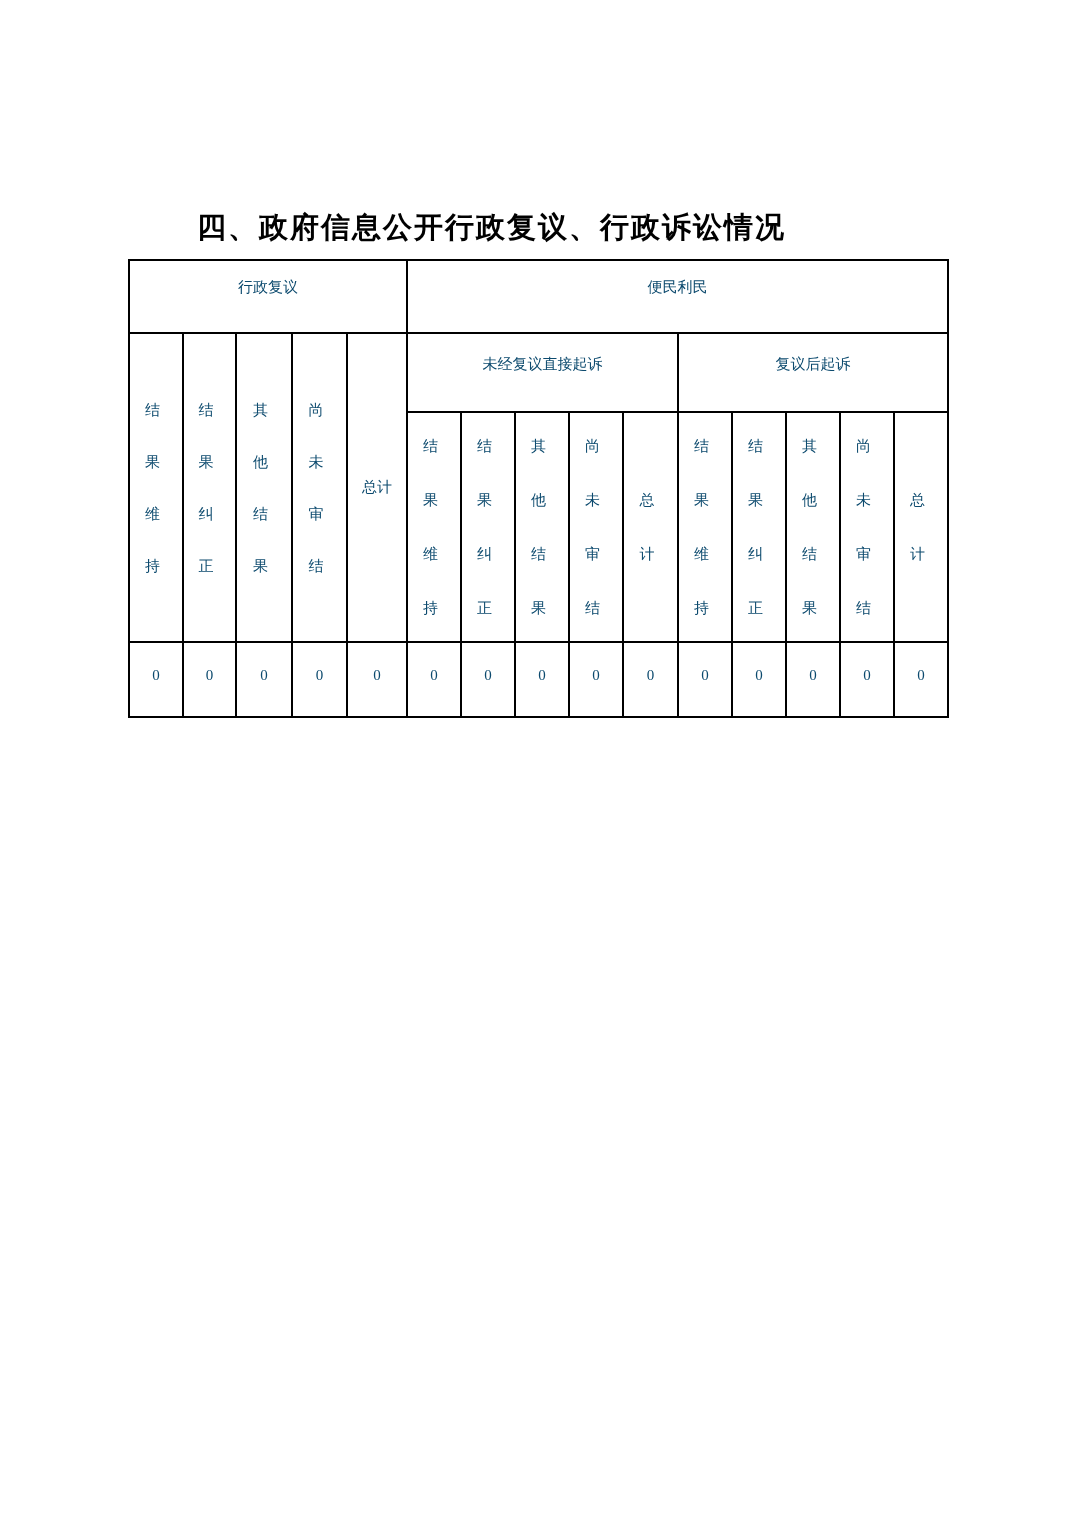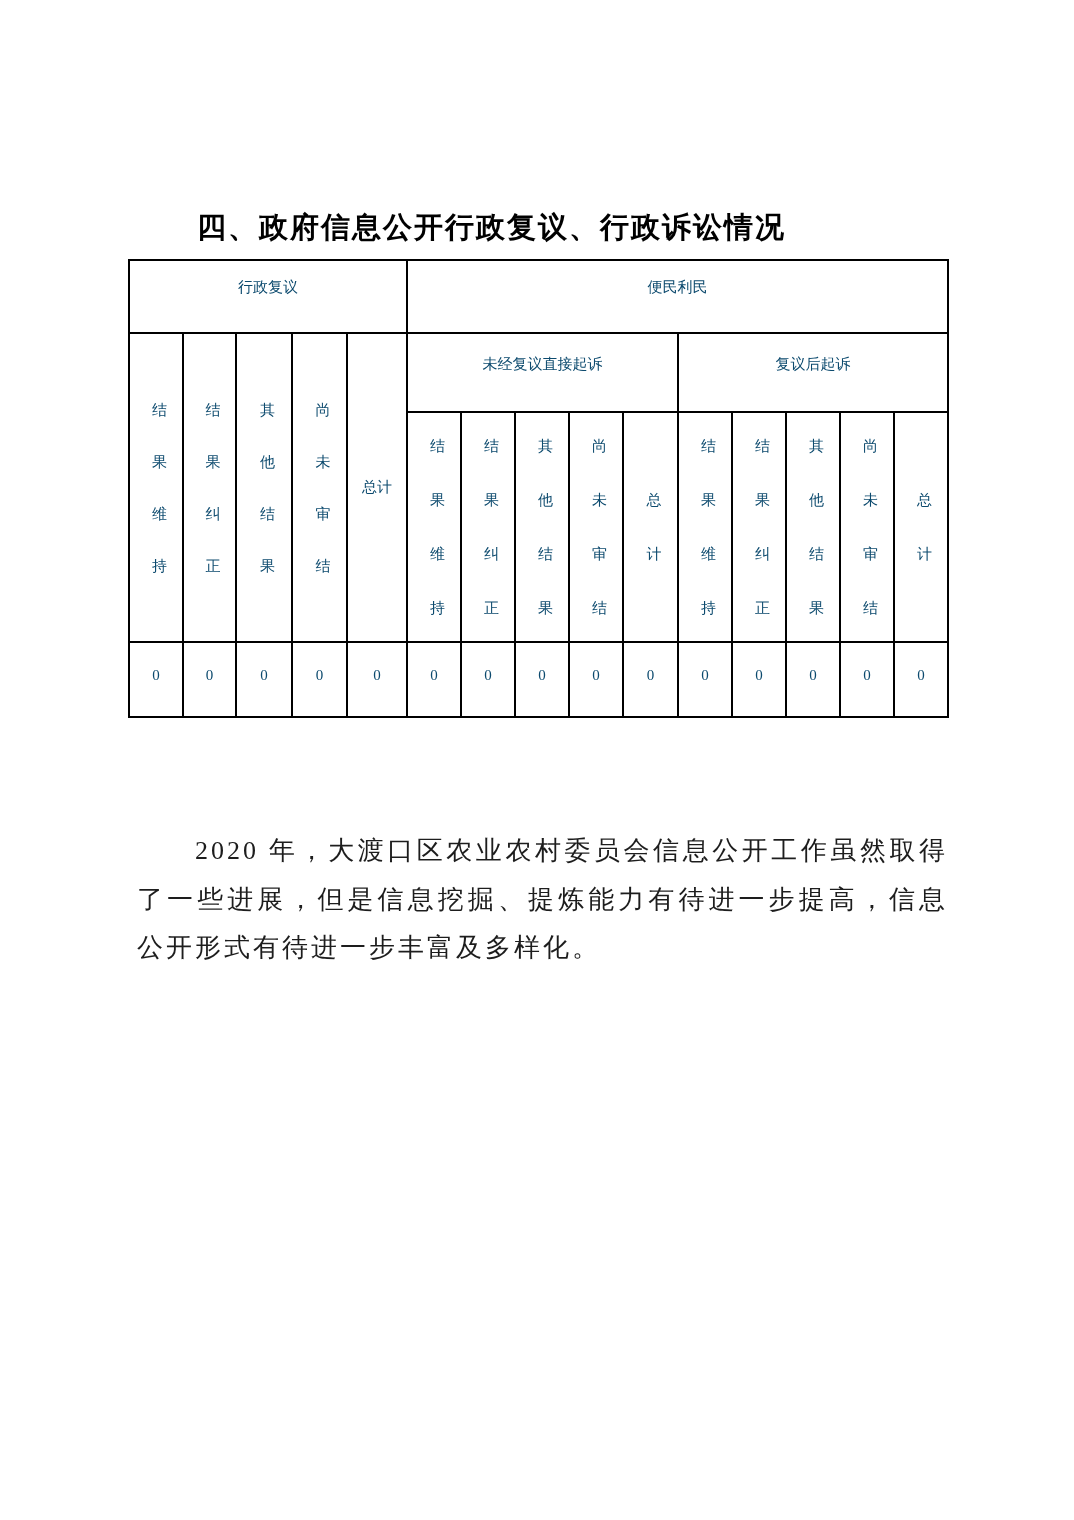--- a/index.html
+++ b/index.html
@@ -52,21 +52,21 @@
   tr.row-col-headers td { height: 230px; }
   tr.row-values td      { height: 75px; padding-bottom: 8px; }
 
   
   .vtext {
     display: inline-block;
     width: 22px;
     line-height: 54px;
     word-break: break-all;
     white-space: normal;
-    text-align: right;
+    text-align: left;
   }
   td.span-cell .vtext { line-height: 52px; }
 
   .paragraphs {
     position: absolute;
     left: 137px;
     top: 811px;
     width: 811px;
   }
   .paragraphs p {
@@ -145,16 +145,15 @@
         <td>0</td>
         <td>0</td>
         <td>0</td>
         <td>0</td>
       </tr>
     </tbody>
   </table>
 
 
   <div class="paragraphs">
-    <p>2020 年，大渡口区农业农村委员会信息公开工作虽然取得了一些进展，但是信息挖掘、提炼能力有待进一步提高，信息公开形式有待进一步丰富及多样化。</p>
   </div>
 
 </div>
 
 </body></html>

